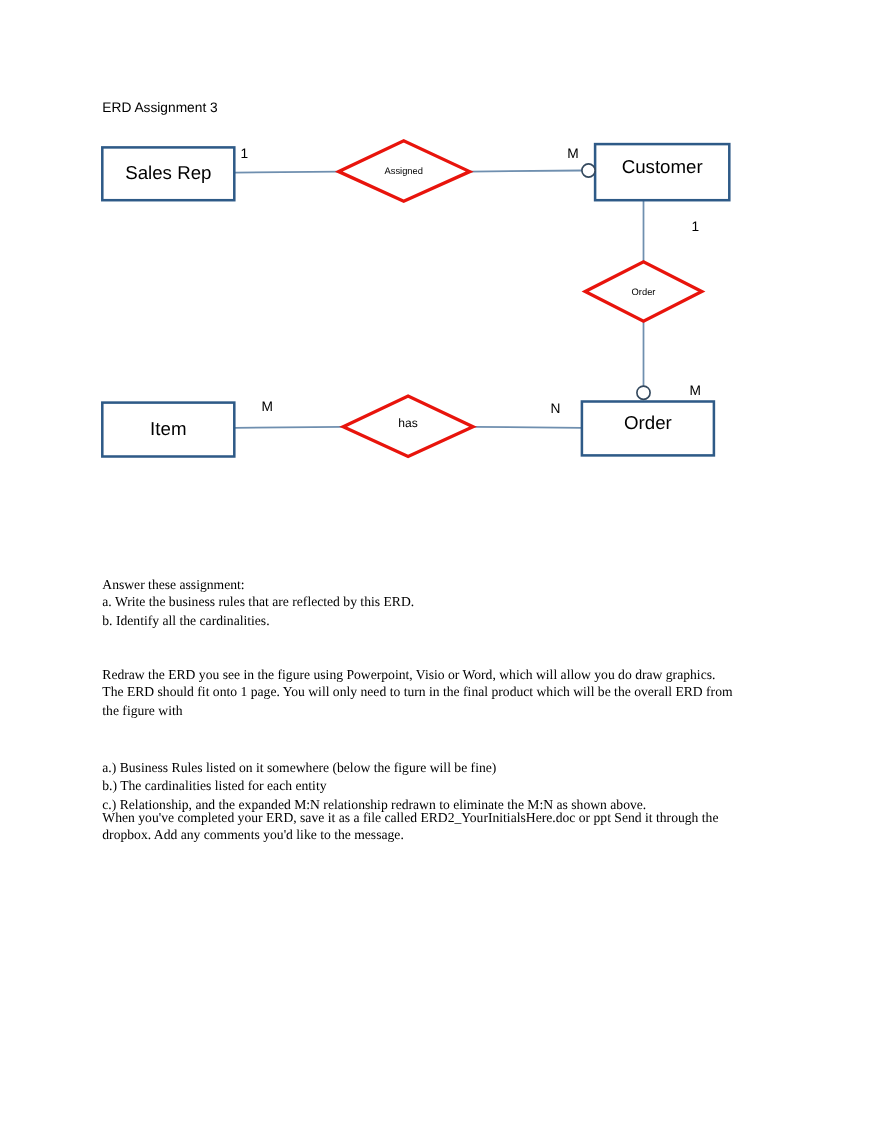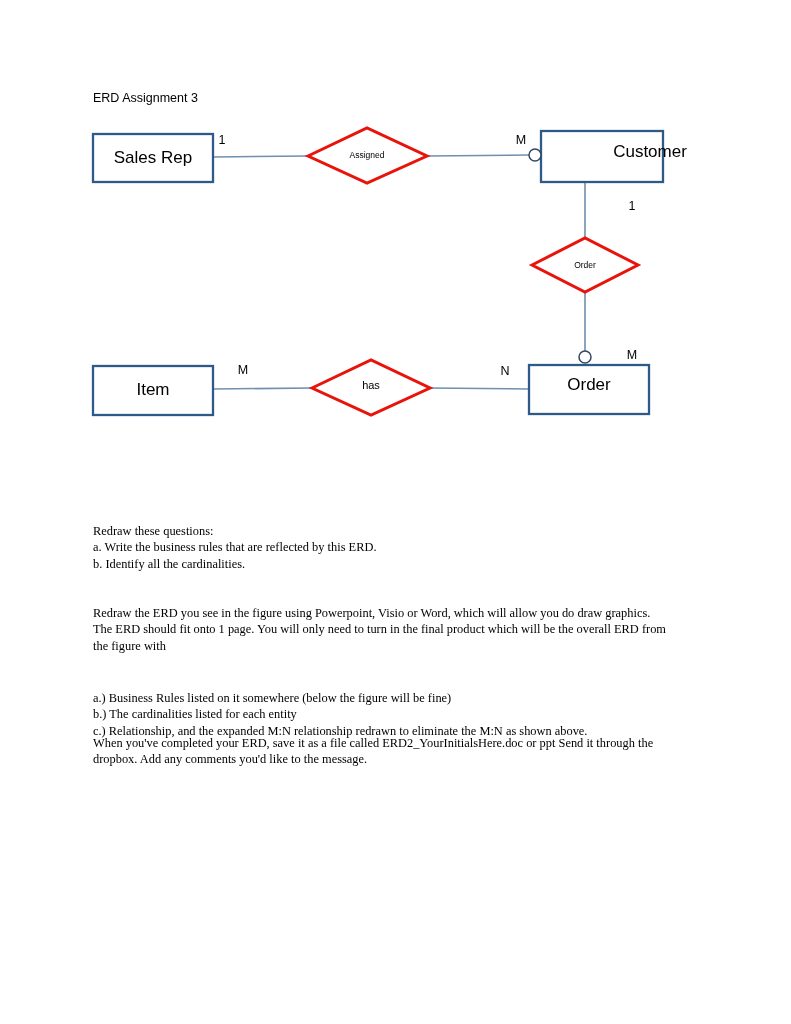--- a/index.html
+++ b/index.html
@@ -142,39 +142,39 @@
         <polygon points="312,388 371,360 430,388 371,415"></polygon>
       </g>
 
       <g fill="#ffffff" stroke="#34495E" stroke-width="1.5">
         <circle cx="535" cy="155" r="6"></circle>
         <circle cx="585" cy="357" r="6"></circle>
       </g>
     </svg>
 
     <div class="entity-label" style="left:153px; top:158px;">Sales Rep</div>
-    <div class="entity-label" style="left:602px; top:152px;margin-left:48px;">Customer</div>
+    <div class="entity-label" style="left:602px; top:152px;">Customer</div>
     <div class="entity-label" style="left:153px; top:390px;">Item</div>
     <div class="entity-label" style="left:589px; top:385px;">Order</div>
 
     <div class="rel-label" style="left:367px; top:155px;">Assigned</div>
     <div class="rel-label" style="left:585px; top:265px;">Order</div>
     <div class="rel-label" style="left:371px; top:385px; font-size:11px;">has</div>
 
     <div class="card-label" style="left:222px; top:140px;">1</div>
     <div class="card-label" style="left:521px; top:140px;">M</div>
     <div class="card-label" style="left:632px; top:206px;">1</div>
     <div class="card-label" style="left:243px; top:370px;">M</div>
     <div class="card-label" style="left:505px; top:371px;">N</div>
     <div class="card-label" style="left:632px; top:355px;">M</div>
   </div>
 
 
   <div class="body-text" style="top:523px;">
-    <span class="line">Redraw these questions:</span>
+    <span class="line">Answer these assignment:</span>
     <span class="wrap-line">a. Write the business rules that are reflected by this ERD.</span>
     <span class="wrap-line">b. Identify all the cardinalities.</span>
   </div>
 
   <div class="body-text" style="top:605px;">
     <span class="wrap-line">Redraw the ERD you see in the figure using Powerpoint, Visio or Word, which will allow you do draw graphics.</span>
     <span class="wrap-line">The ERD should fit onto 1 page.  You will only need to turn in the final product which will be the overall ERD from</span>
     <span class="wrap-line">the figure with</span>
   </div>
 

